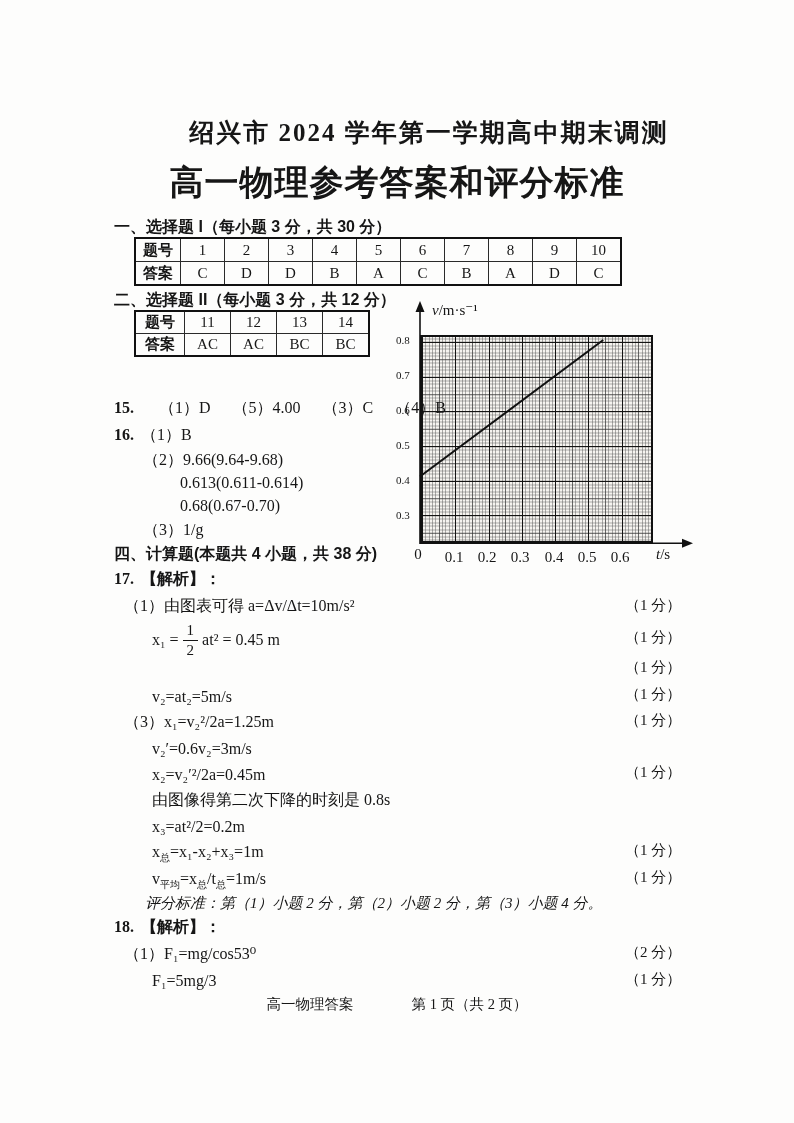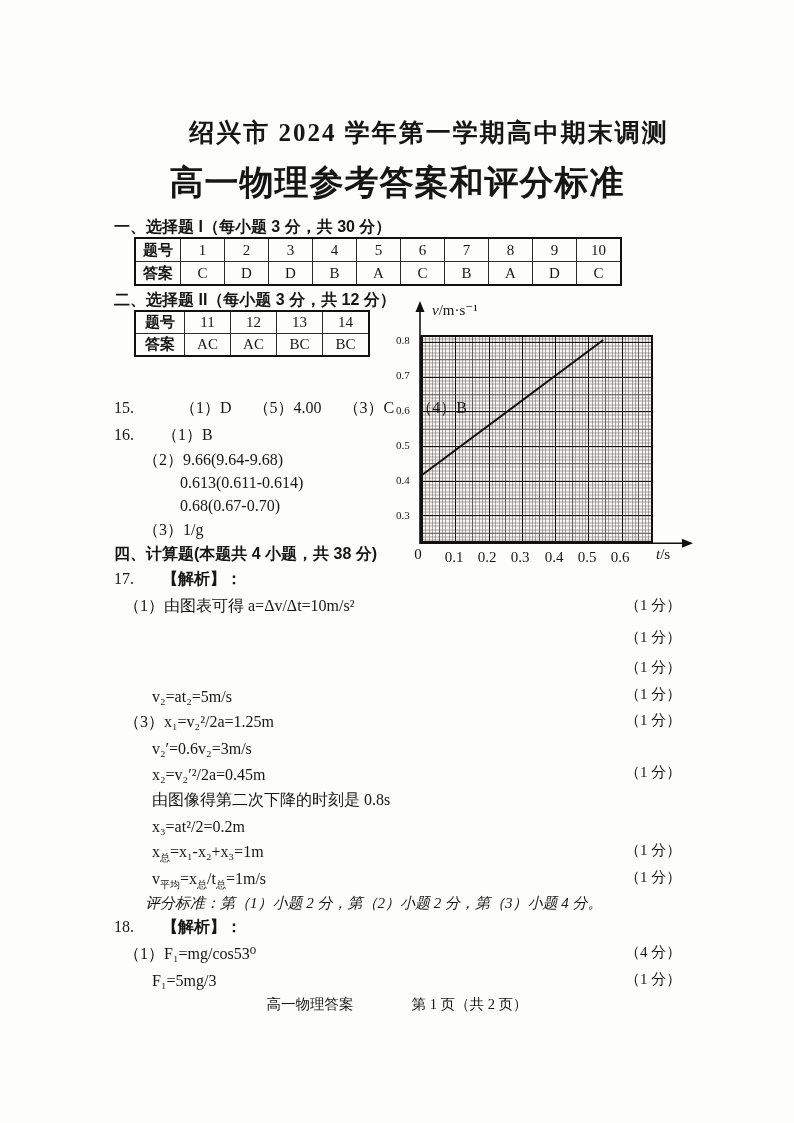--- a/index.html
+++ b/index.html
@@ -31,21 +31,21 @@
   .t1 td.lbl{width:44px;}
   .t2{left:134px; top:310px; border:2px solid #111;}
   .t2 td{width:45px; height:21px;}
   .t2 td.lbl{width:48px;}
   td.lbl{
     font-family:"Liberation Sans","DejaVu Sans",sans-serif; font-weight:bold;margin-left:22px;
   }
   .line{position:absolute; font-size:16px; white-space:nowrap; line-height:20px;}
   .score{position:absolute; left:625px; font-size:15px; white-space:nowrap;}
   .q15row{display:flex; gap:22px;}
-  .qnum{margin-right:24px;}
+  .qnum{margin-right:3px;font-weight:bold;}
   .tag{font-weight:bold;}
   .frac{
     display:inline-flex; flex-direction:column; align-items:center;
     vertical-align:-12px; line-height:1.1; font-size:15px; margin:0 4px;
   }
   .fnum{border-bottom:1px solid #161616; padding:0 4px 1px;}
   .fden{padding-top:1px;}
   sub.cjsub{font-size:10px; line-height:0;}
   
   .graph{position:absolute; left:400px; top:300px; width:300px; height:275px;}
@@ -181,20 +181,28 @@
   <div class="heading" style="top:544px">四、计算题(本题共 4 小题，共 38 分)</div>
 
   <div class="line" style="left:114px; top:569px">
     <span class="qnum">17.</span>
     <span class="tag">【解析】：</span>
   </div>
 
   <div class="line" style="left:124px; top:596px">（1）由图表可得 a=Δv/Δt=10m/s²</div>
   <span class="score" style="top:596px">（1 分）</span>
 
+  <div class="line" style="left:152px; top:619px; height:42px; display:flex; align-items:center;">
+    <span>x₁ =</span>
+    <span class="frac">
+      <span class="fnum">1</span>
+      <span class="fden">2</span>
+    </span>
+    <span>at² = 0.45 m</span>
+  </div>
   <span class="score" style="top:628px">（1 分）</span>
 
   <span class="score" style="top:658px">（1 分）</span>
 
   <div class="line" style="left:152px; top:687px">v₂=at₂=5m/s</div>
   <span class="score" style="top:685px">（1 分）</span>
 
   <div class="line" style="left:124px; top:712px">（3）x₁=v₂²/2a=1.25m</div>
   <span class="score" style="top:711px">（1 分）</span>
 
@@ -218,21 +226,21 @@
   <span class="score" style="top:868px">（1 分）</span>
 
   <div class="line" style="left:145px; top:893px; font-size:15px; font-style:italic;">评分标准：第（1）小题 2 分，第（2）小题 2 分，第（3）小题 4 分。</div>
 
   <div class="line" style="left:114px; top:917px">
     <span class="qnum">18.</span>
     <span class="tag">【解析】：</span>
   </div>
 
   <div class="line" style="left:124px; top:944px">（1）F₁=mg/cos53⁰</div>
-  <span class="score" style="top:943px">（4 分）</span>
+  <span class="score" style="top:943px">（2 分）</span>
 
   <div class="line" style="left:152px; top:971px">F₁=5mg/3</div>
   <span class="score" style="top:970px">（1 分）</span>
 
   <div class="footer">
     <span>高一物理答案</span>
     <span>第 1 页（共 2 页）</span>
   </div>
 
 </div>

